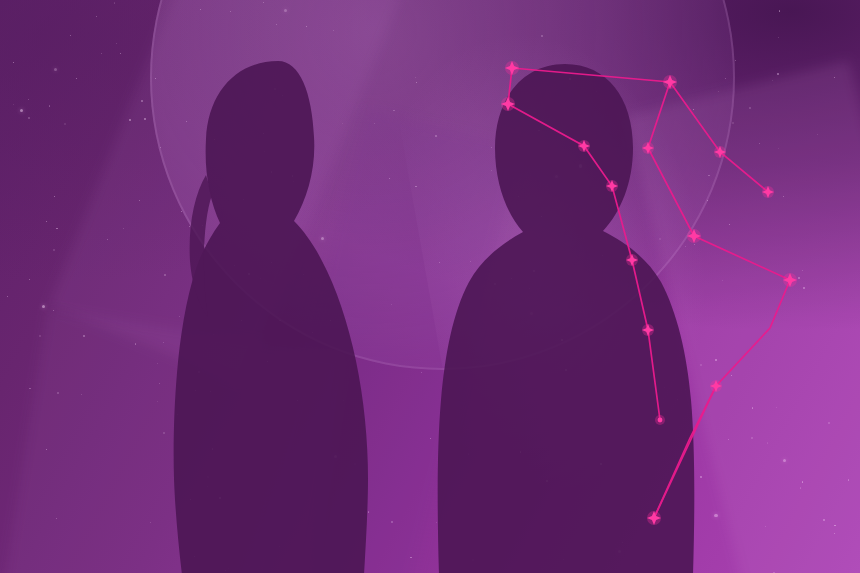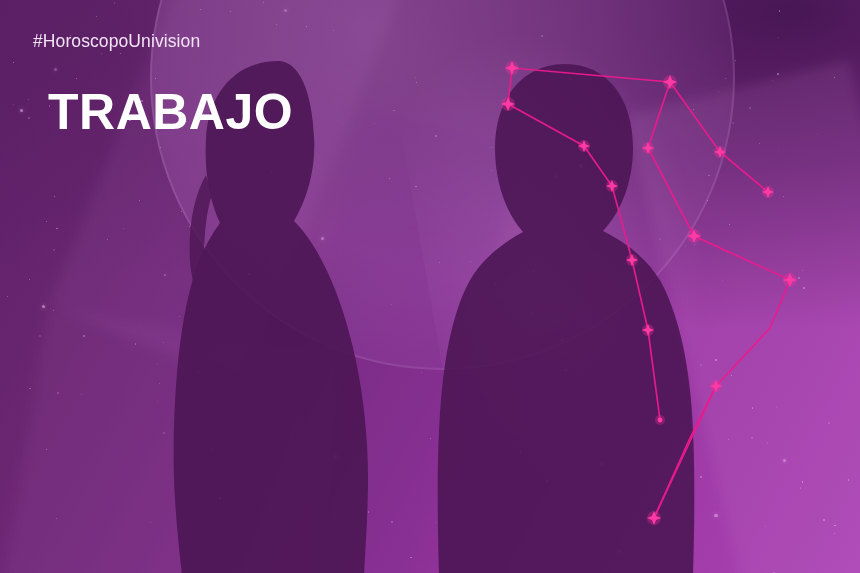--- a/index.html
+++ b/index.html
@@ -449,19 +449,17 @@
       <path class="cst-star" d="M612 180 l1.8 4.2 4.2 1.8 -4.2 1.8 -1.8 4.2 -1.8 -4.2 -4.2 -1.8 4.2 -1.8 Z"></path>
       <path class="cst-star" d="M632 254 l1.8 4.2 4.2 1.8 -4.2 1.8 -1.8 4.2 -1.8 -4.2 -4.2 -1.8 4.2 -1.8 Z"></path>
       <path class="cst-star" d="M648 324 l1.8 4.2 4.2 1.8 -4.2 1.8 -1.8 4.2 -1.8 -4.2 -4.2 -1.8 4.2 -1.8 Z"></path>
       <path class="cst-star" d="M716 380 l1.8 4.2 4.2 1.8 -4.2 1.8 -1.8 4.2 -1.8 -4.2 -4.2 -1.8 4.2 -1.8 Z"></path>
       <path class="cst-star" d="M654 511 l2.1 4.9 4.9 2.1 -4.9 2.1 -2.1 4.9 -2.1 -4.9 -4.9 -2.1 4.9 -2.1 Z"></path>
       <circle class="cst-star" cx="660" cy="420" r="2.4"></circle>
     </g>
   </svg>
 
   <div class="content">
-    <div class="hashtag">#HoroscopoUnivision</div>
-
-    <h1 class="title">TRABAJO</h1>
+
 
   </div>
 
 </div>
 
 </body></html>

